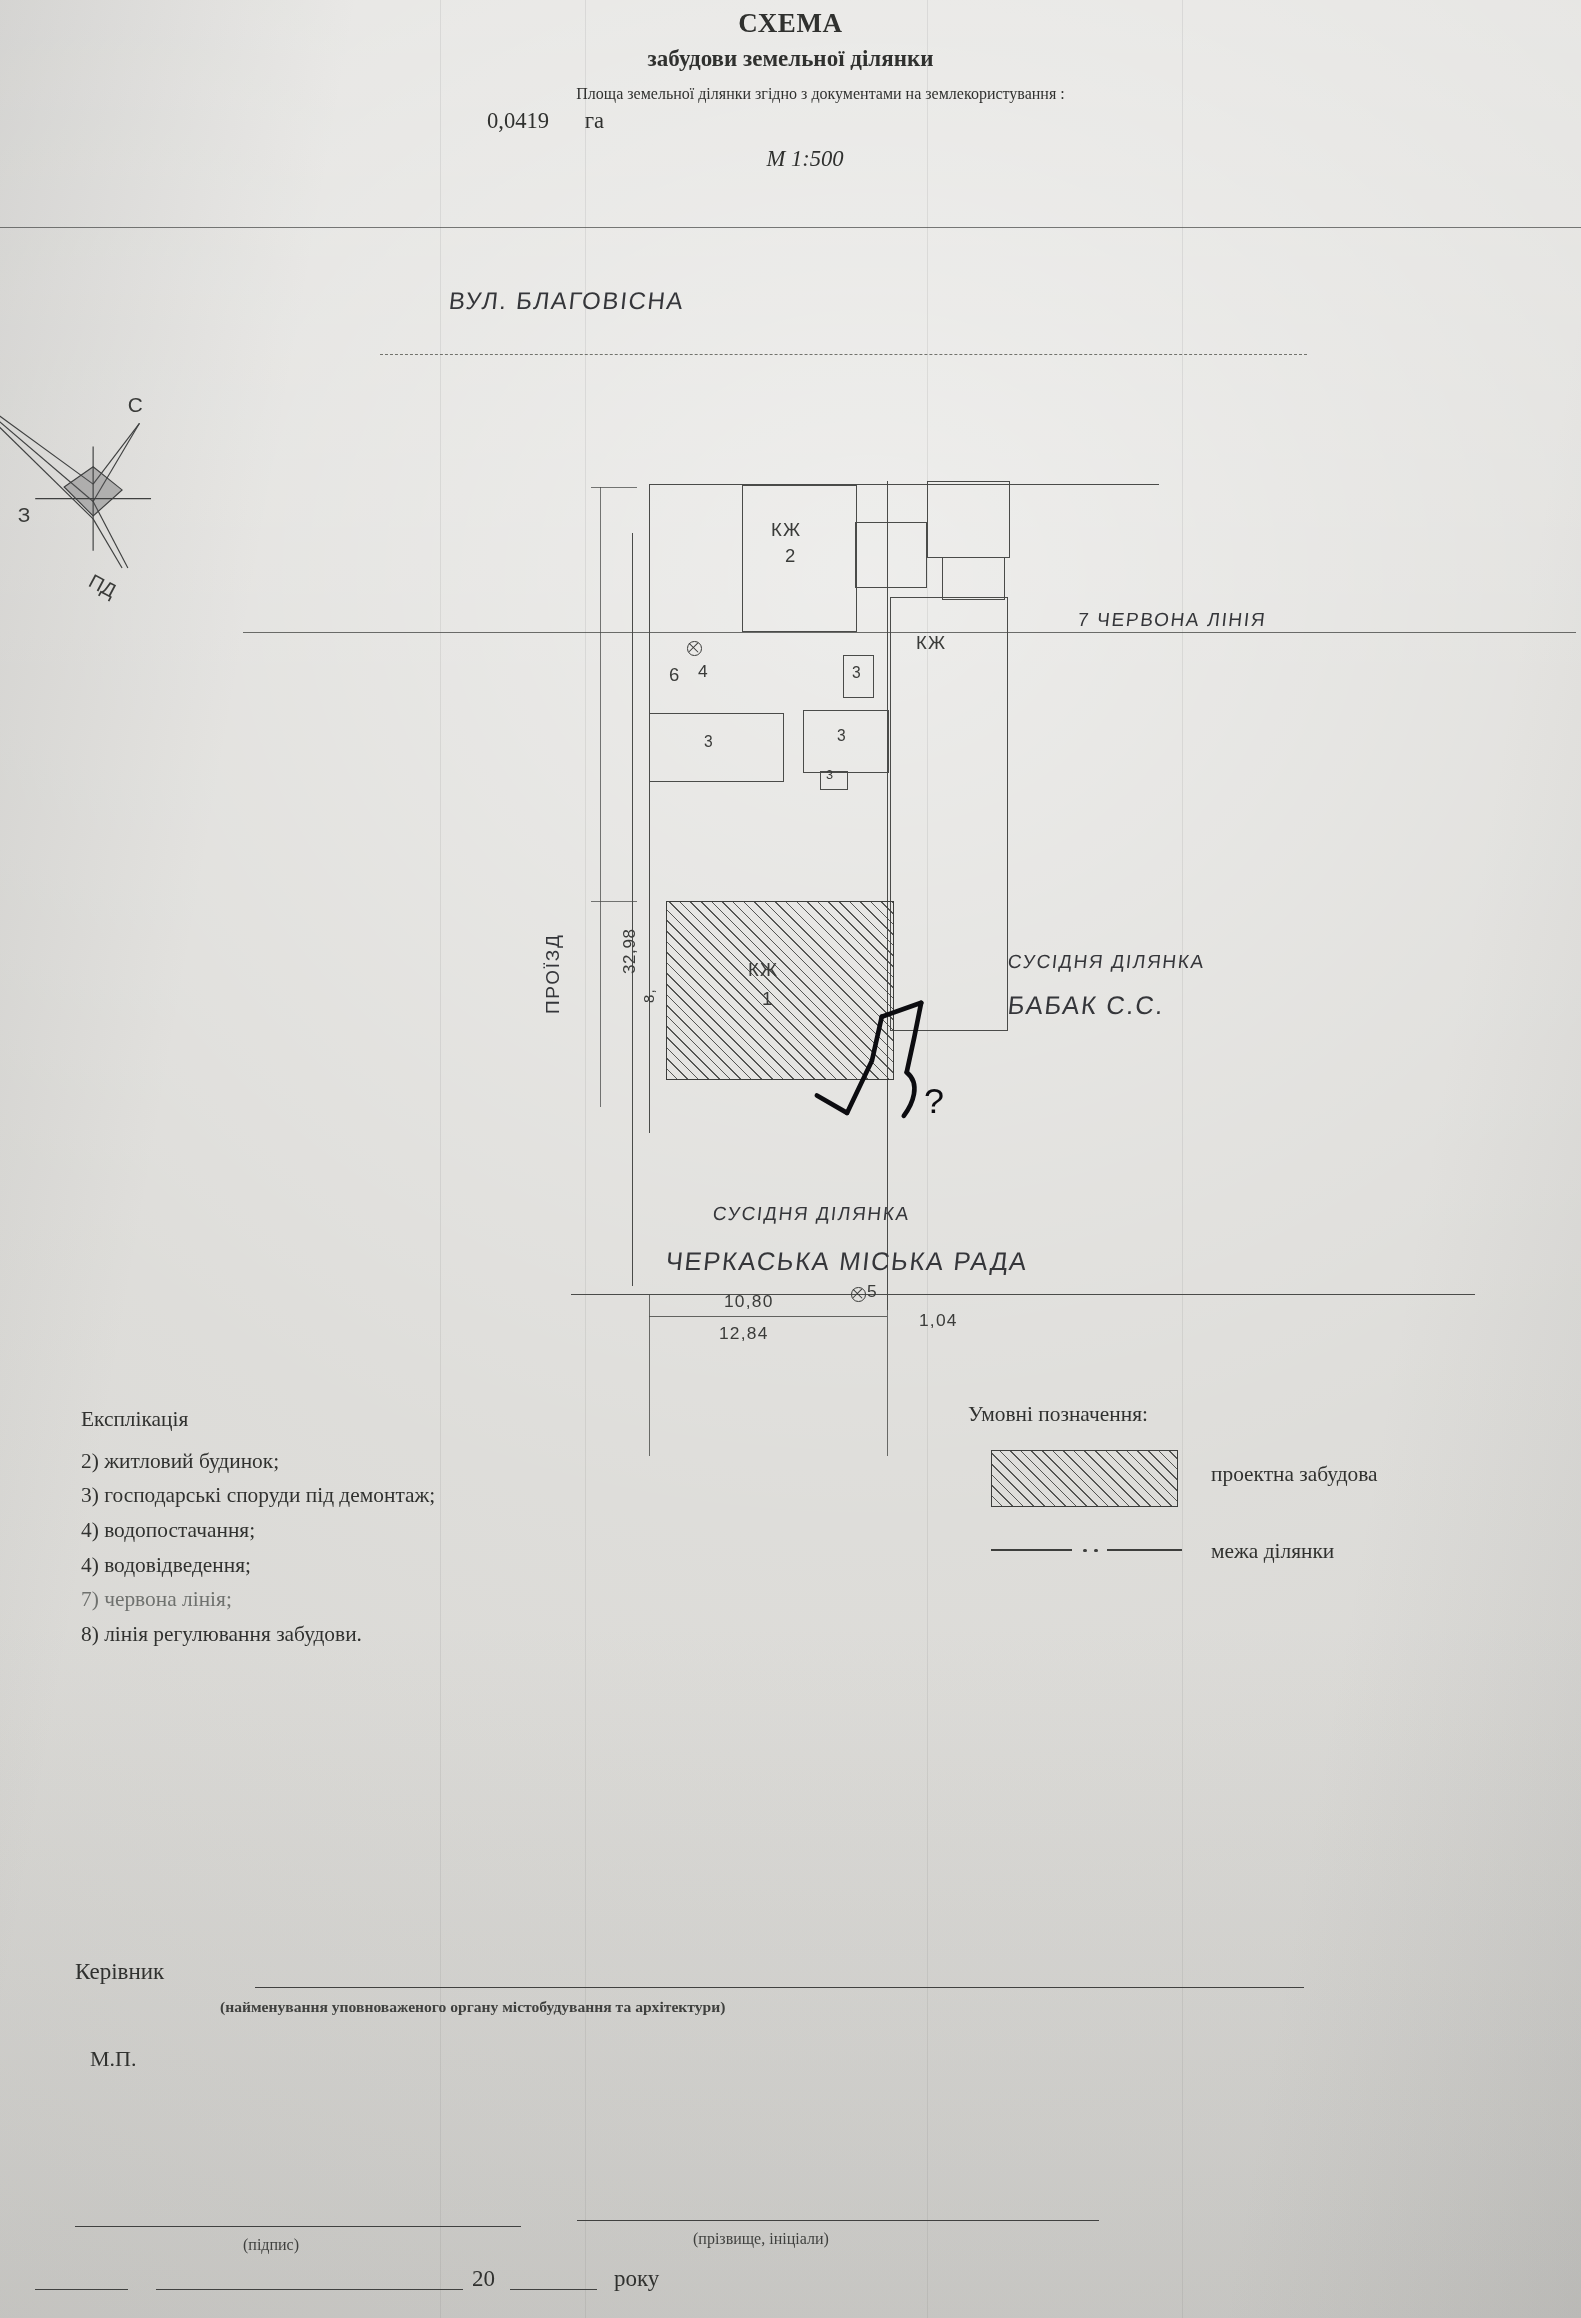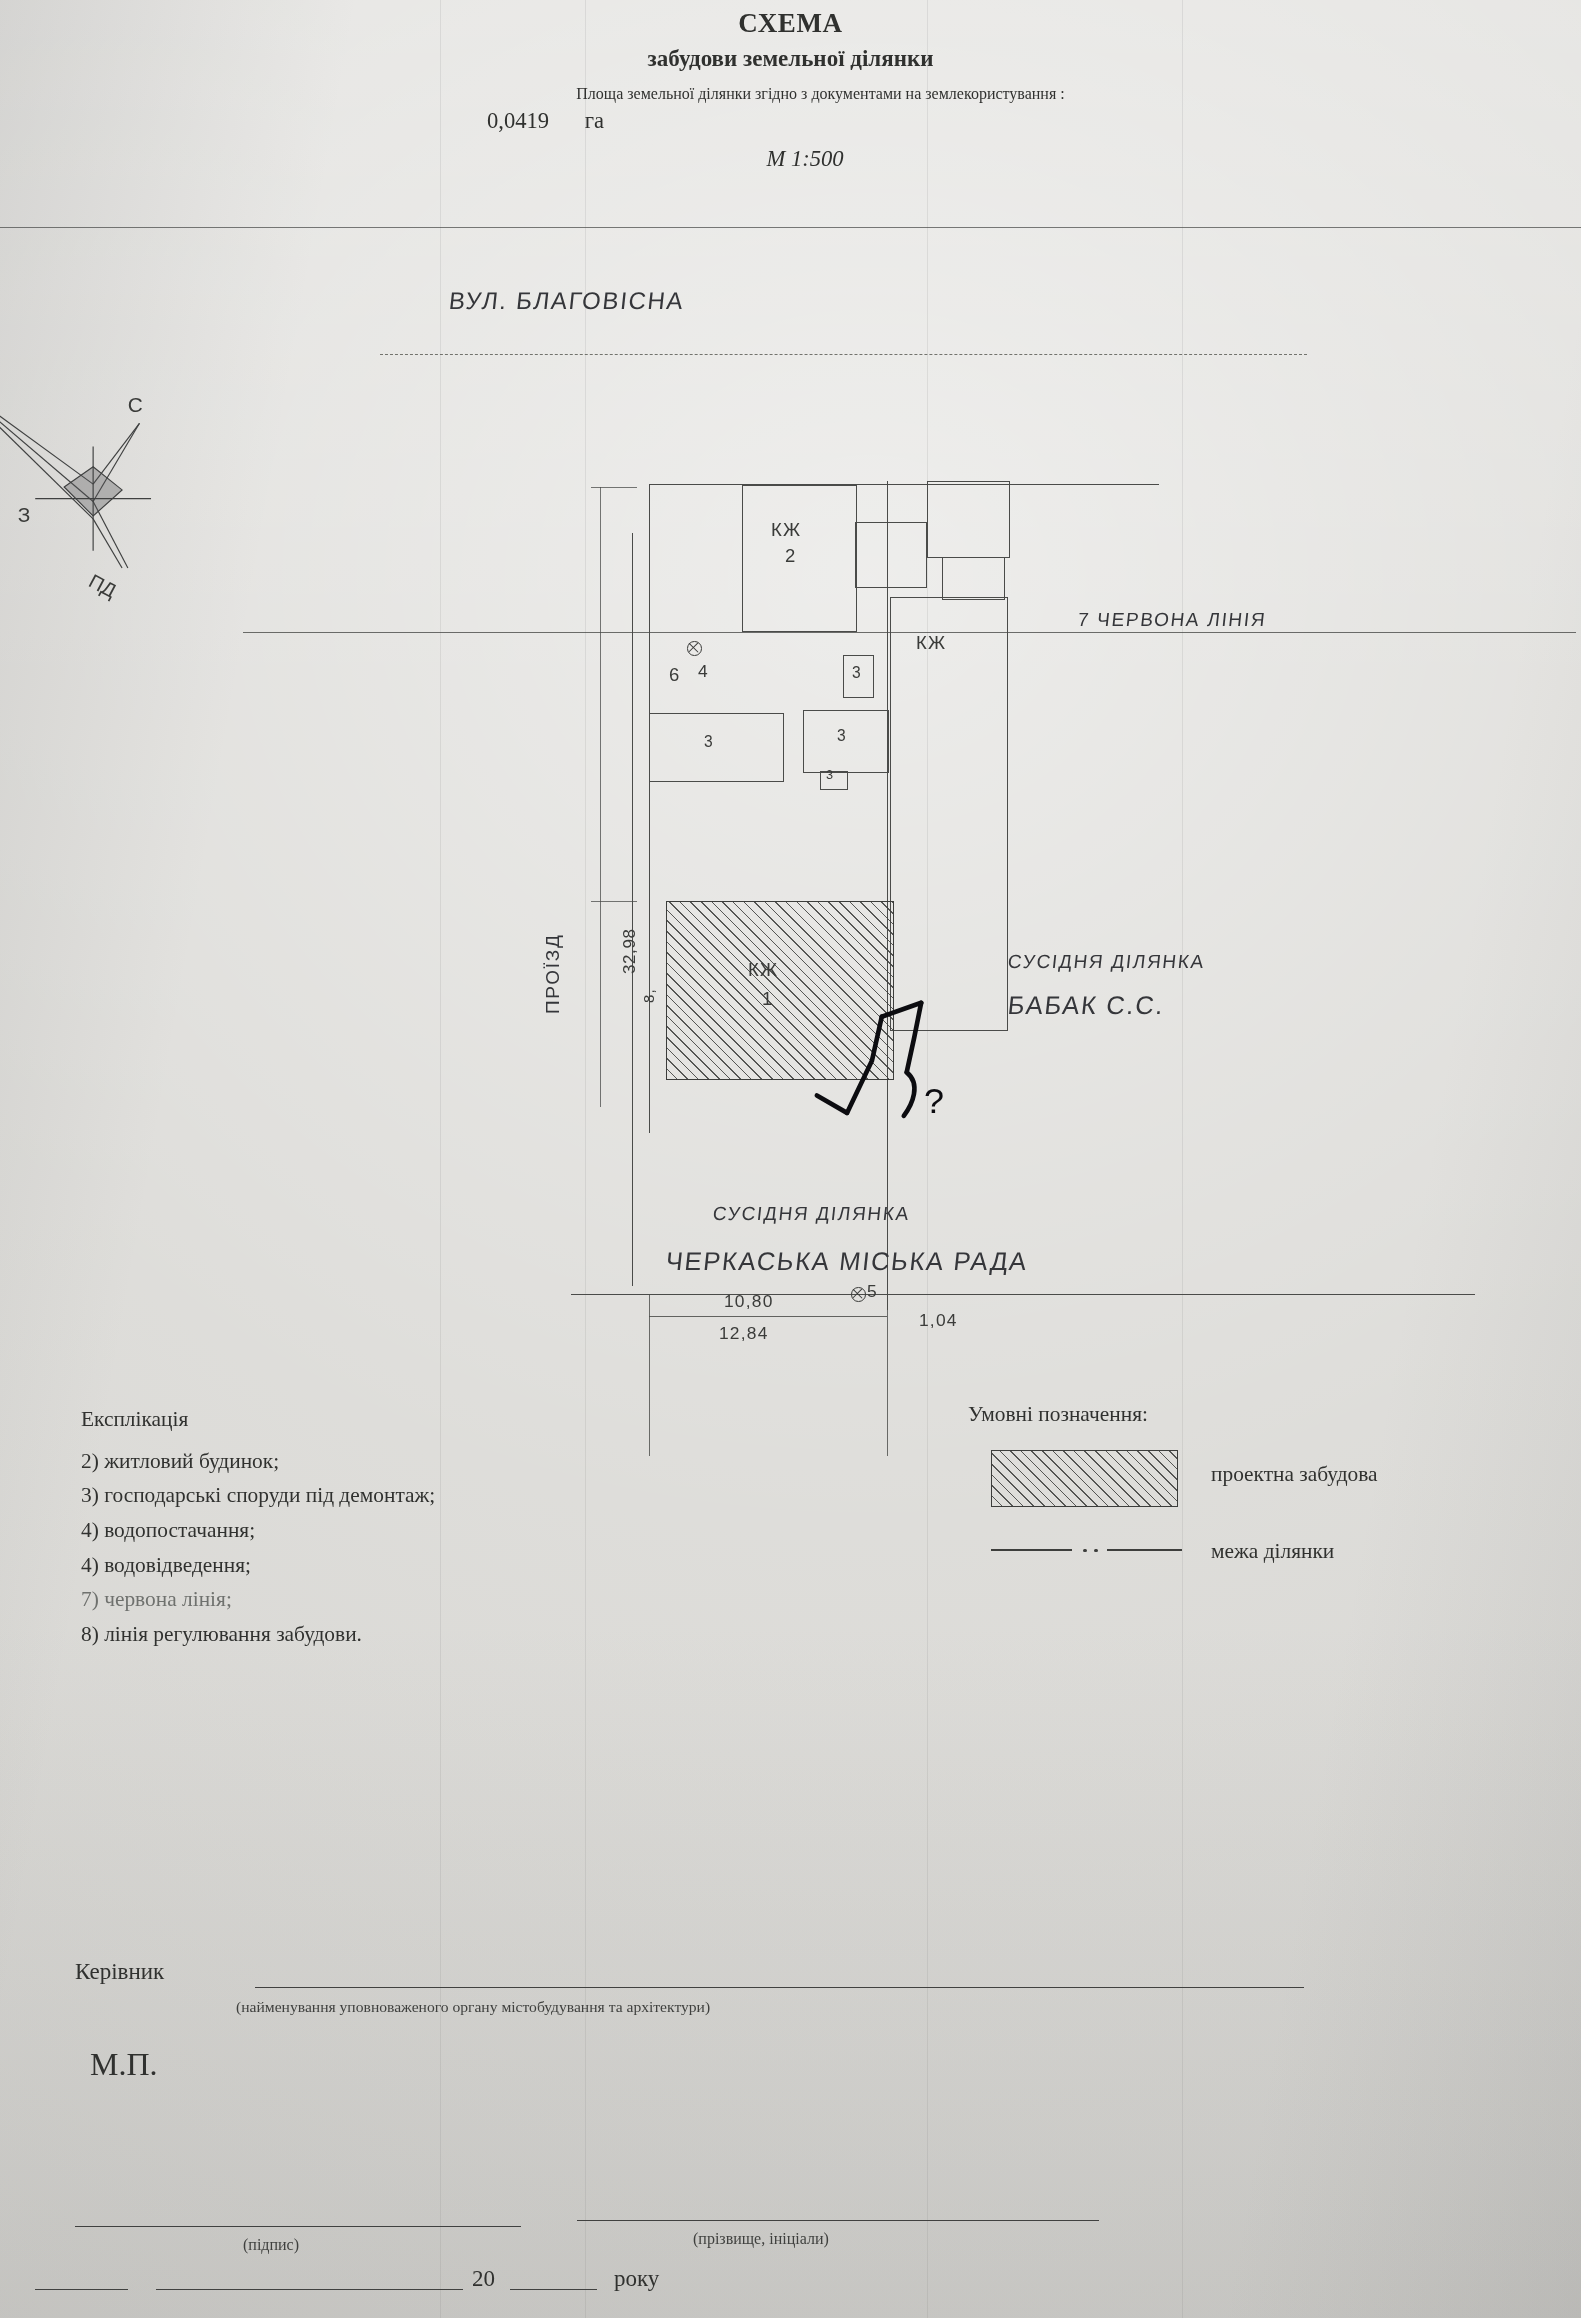--- a/index.html
+++ b/index.html
@@ -211,21 +211,21 @@
   .sigline {
     position: absolute;
     background: #404140;
     height: 1.2px;
   }
   .foot-note {
     position: absolute;
     font-size: 15.6px;
     color: #3f403e;
   }
-  .mp { position: absolute; left: 90px; top: 87px; font-size: 32px; }
+  .mp { position: absolute; left: 90px; top: 87px; font-size: 22px; }
   .foot-sig-cap { position: absolute; font-size: 16px; color: #3f403e; }
   .year-row { position: absolute; font-size: 23px; }
 </style>
 </head>
 <body>
 
 <div class="page">
 
   <div class="paper-shade"></div>
   <div class="faint-col" style="left:440px;"></div>
@@ -371,21 +371,21 @@
         <div class="dot" style="left:103px;"></div>
         <div class="seg" style="left:116px; width:75px;"></div>
       </div>
       <div class="legend-cap2">межа ділянки</div>
     </div>
   </div>
 
   <div class="foot">
     <div class="kerivnyk">Керівник</div>
     <div class="sigline" style="left:255px; top:28px; width:1049px;"></div>
-    <div class="foot-note" style="left:236px; top:39px;">(найменування уповноваженого органу  містобудування та архітектури)</div>
+    <div class="foot-note" style="left:220px; top:39px;font-weight:bold;">(найменування уповноваженого органу  містобудування та архітектури)</div>
     <div class="mp">М.П.</div>
 
     <div class="sigline" style="left:75px; top:267px; width:446px;"></div>
     <div class="sigline" style="left:577px; top:261px; width:522px;"></div>
     <div class="foot-sig-cap" style="left:243px; top:277px;">(підпис)</div>
     <div class="foot-sig-cap" style="left:693px; top:271px;">(прізвище, ініціали)</div>
 
     <div class="sigline" style="left:35px; top:330px; width:93px;"></div>
     <div class="sigline" style="left:156px; top:330px; width:307px;"></div>
     <div class="year-row" style="left:472px; top:307px;">20</div>

